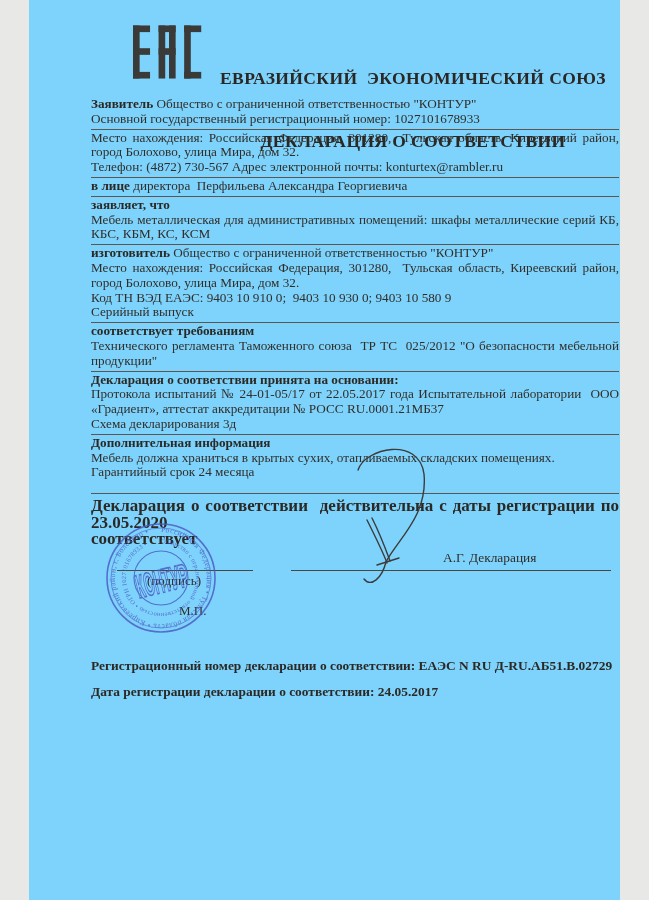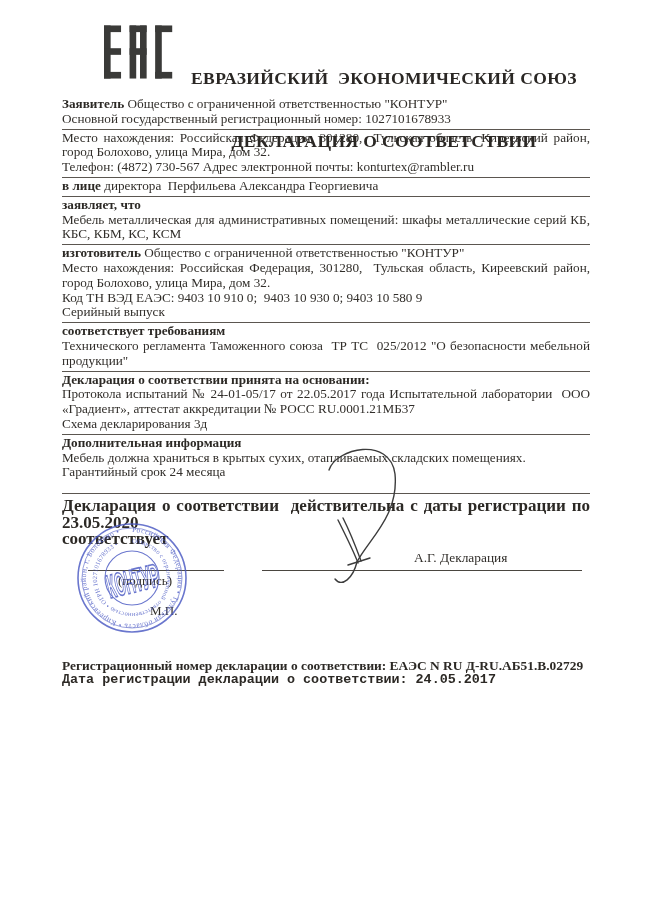--- a/index.html
+++ b/index.html
@@ -1,21 +1,21 @@
 <!DOCTYPE html>
 <html><head>
 <meta charset="utf-8">
 <style>
   html,body{margin:0;padding:0;}
   body{background:#e8e8e6;}
   .page{
     position:relative;
-    width:649px;height:900px;
+    width:591px;height:900px;
     margin:0 auto;
-    background:#ffffff;
+    background:#7dd3fc;
     font-family:"Liberation Serif","DejaVu Serif",serif;
     color:#312e2a;
     overflow:hidden;
   }
   
   .eac-logo{position:absolute;left:104px;top:24px;width:72px;height:56px;}
   .title-block{
     position:absolute;left:178px;top:26px;width:412px;
     text-align:center;font-weight:bold;font-size:17.5px;line-height:21px;
     letter-spacing:.4px;color:#2a2724;white-space:pre-wrap;
@@ -38,21 +38,21 @@
   
   .sig-zone{position:relative;height:96px;}
   .sig-line-left{position:absolute;left:26px;top:22px;width:136px;border-top:1.2px solid #4a4640;}
   .sig-line-right{position:absolute;left:200px;top:22px;width:320px;border-top:1.2px solid #4a4640;}
   .sig-caption{position:absolute;left:56px;top:26px;font-size:13px;}
   .sig-mp{position:absolute;left:88px;top:56px;font-size:13px;}
   .sig-name{position:absolute;left:352px;top:3px;font-size:13.4px;}
   
   .footer{font-weight:bold;color:#2c2925;font-size:13.4px;}
   .footer .reg{margin-top:15px;}
-  .footer .date{font-family:Liberation Mono, monospace;}
+  .footer .date{margin-top:12px;}
   
   .stamp{position:absolute;left:66px;top:520px;width:136px;height:122px;opacity:.82;z-index:3;pointer-events:none;}
   .autograph{position:absolute;left:296px;top:428px;width:136px;height:166px;z-index:4;pointer-events:none;}
 </style>
 </head>
 <body>
 
 <div class="page">
 
   <svg class="eac-logo" viewBox="0 0 76 56" aria-hidden="true">

